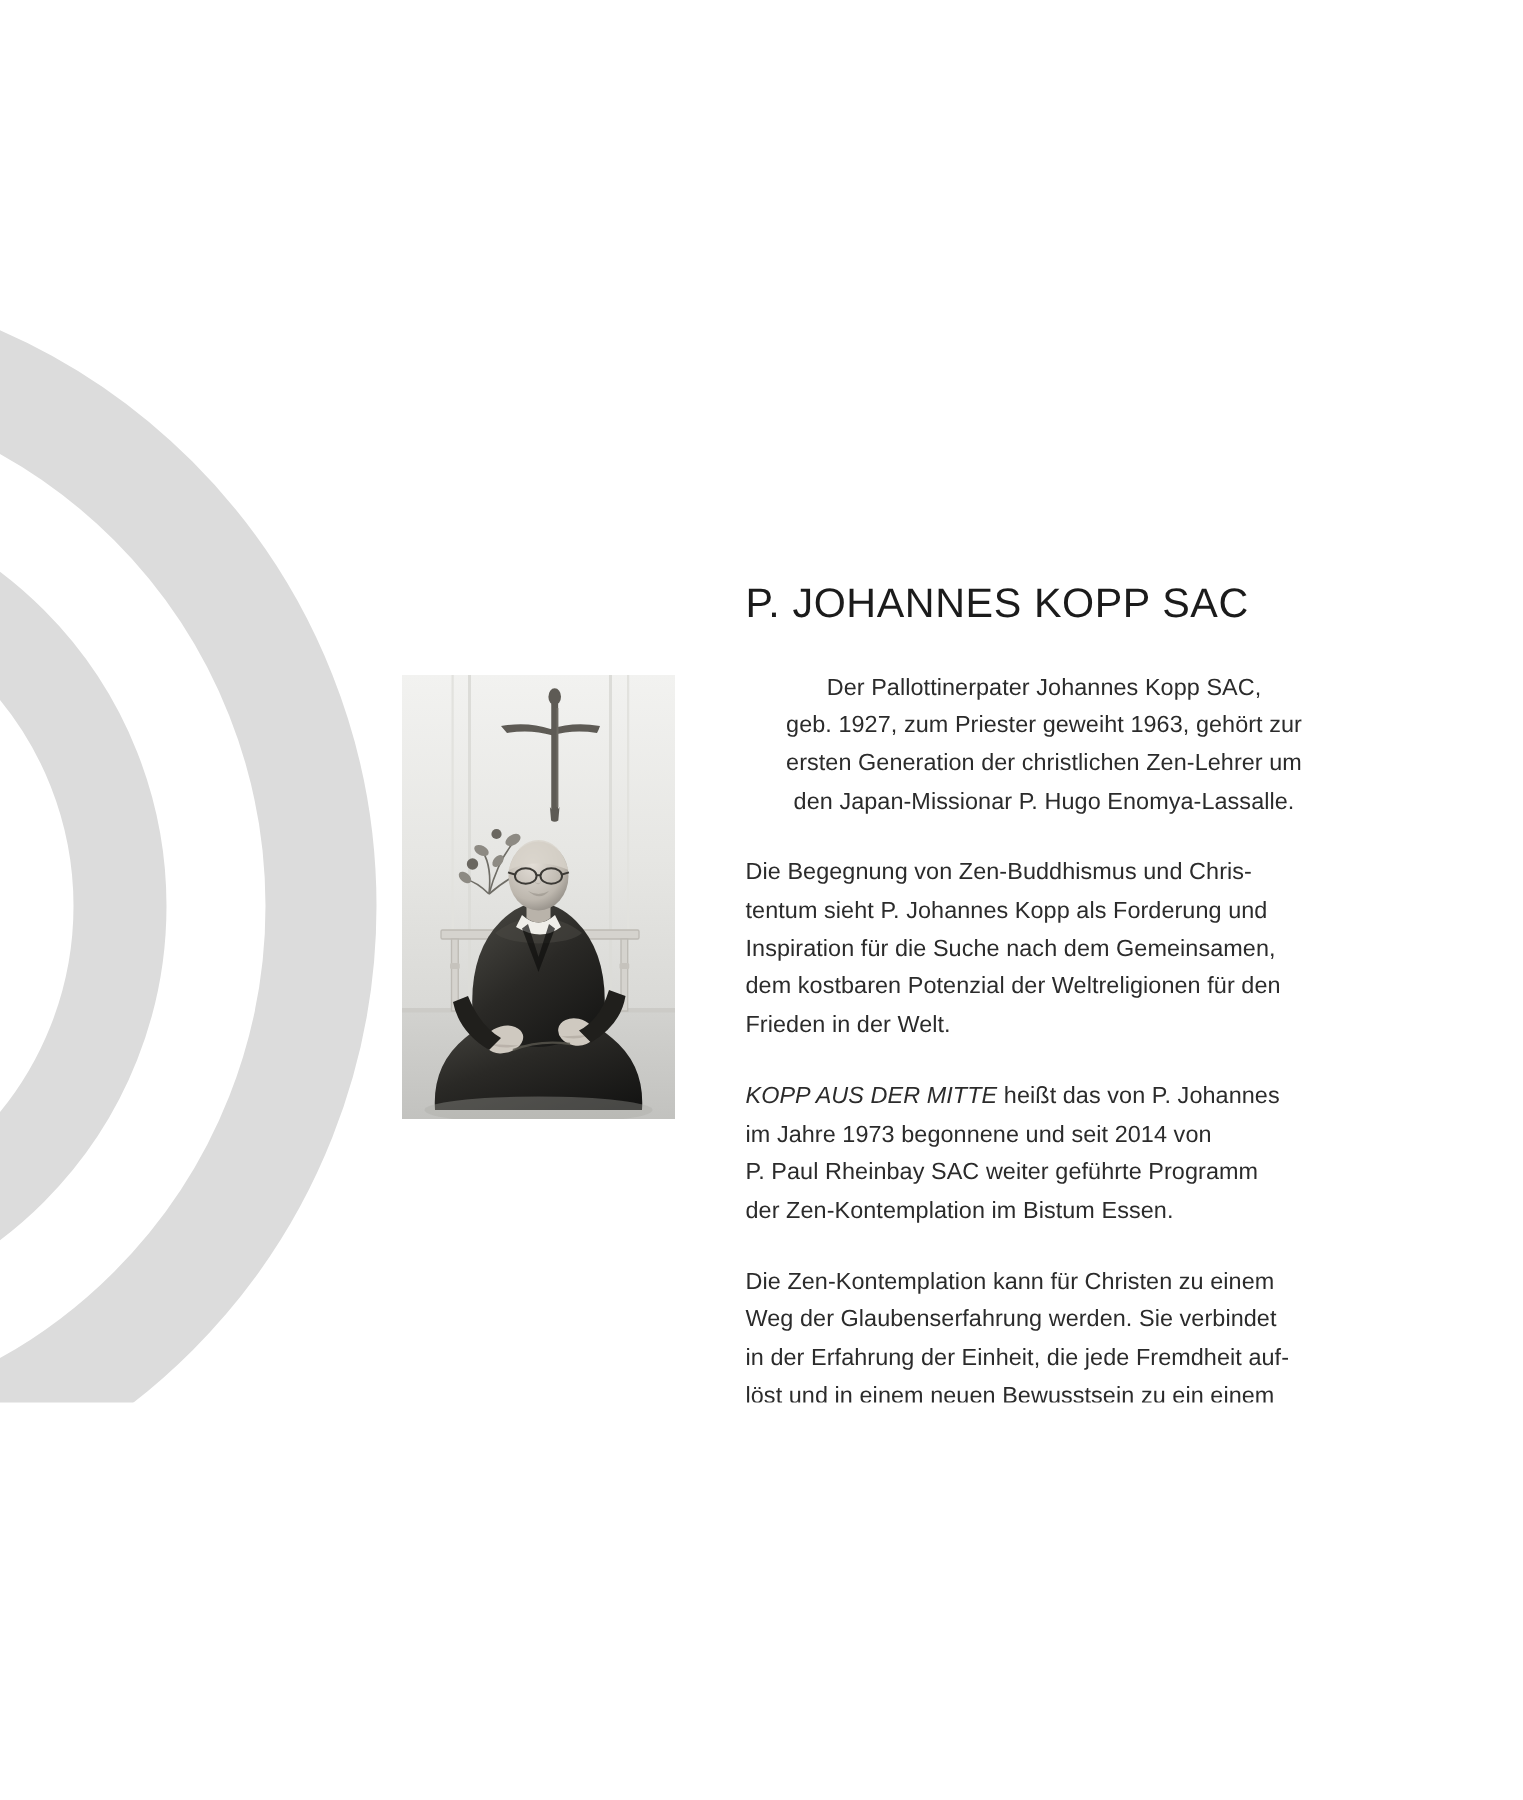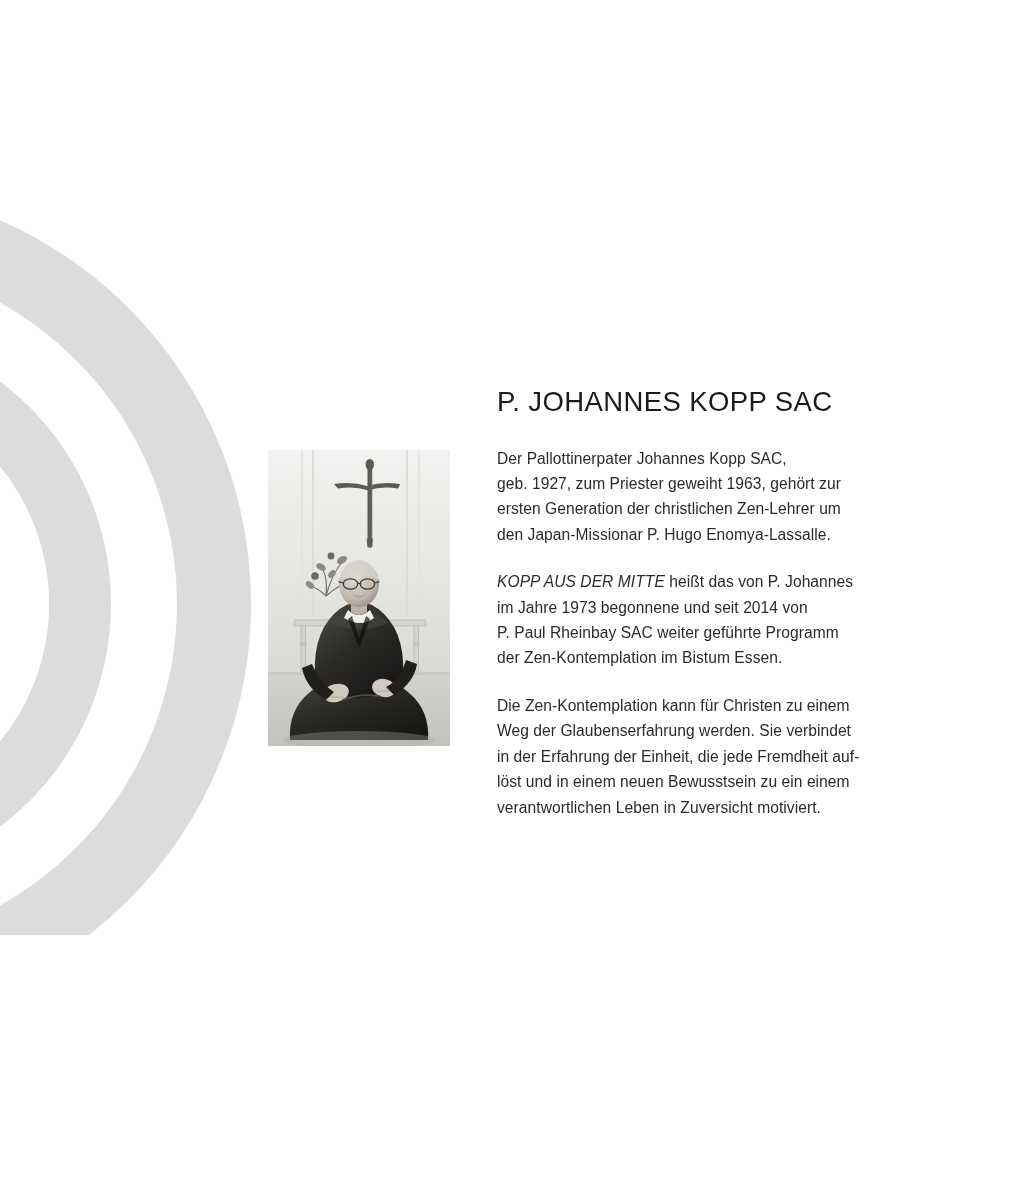--- a/index.html
+++ b/index.html
@@ -57,21 +57,21 @@
     line-height: 1.15;
     white-space: nowrap;
   }
 
   .body-para {
     font-size: 15.6px;
     line-height: 25.4px;
     color: #2b2b2b;
     letter-spacing: 0.05px;
   }
-  #para-1 { margin-top: 28px; }
+  #para-1 { margin-top: 28px; text-align: center; }
   .body-para + .body-para { margin-top: 22px; }
 
   .emph {
     font-style: italic;
     font-weight: 400;
   }
 
   #footer-url {
     position: absolute;
     left: 497px;
@@ -217,20 +217,21 @@
 
       <ellipse cx="91" cy="290" rx="76" ry="9" fill="#a9a8a4" opacity="0.35"></ellipse>
     </svg>
   </div>
 
   <div id="content">
 
     <h1 id="page-title">P. JOHANNES KOPP SAC</h1>
 
     <p class="body-para" id="para-1">Der Pallottinerpater Johannes Kopp SAC,<br>geb. 1927, zum Priester geweiht 1963, gehört zur<br>ersten Generation der christlichen Zen-Lehrer um<br>den Japan-Missionar P. Hugo Enomya-Lassalle.</p>
+    <p class="body-para" id="para-3">Die Begegnung von Zen-Buddhismus und Chris-<br>tentum sieht P. Johannes Kopp als Forderung und<br>Inspiration für die Suche nach dem Gemeinsamen,<br>dem kostbaren Potenzial der Weltreligionen für den<br>Frieden in der Welt.</p>
     <p class="body-para" id="para-4"><span class="emph">KOPP AUS DER MITTE</span> heißt das von P. Johannes<br>im Jahre 1973 begonnene und seit 2014 von<br>P. Paul Rheinbay SAC weiter geführte Programm<br>der Zen-Kontemplation im Bistum Essen.</p>
     <p class="body-para" id="para-5">Die Zen-Kontemplation kann für Christen zu einem<br>Weg der Glaubenserfahrung werden. Sie verbindet<br>in der Erfahrung der Einheit, die jede Fremdheit auf-<br>löst und in einem neuen Bewusstsein zu ein einem<br>verantwortlichen Leben in Zuversicht motiviert.</p>
 
   </div>
 
   <div id="footer-url">WWW.ZEN–KONTEMPLATION.DE</div>
 
 </div>
 
 </body></html>

